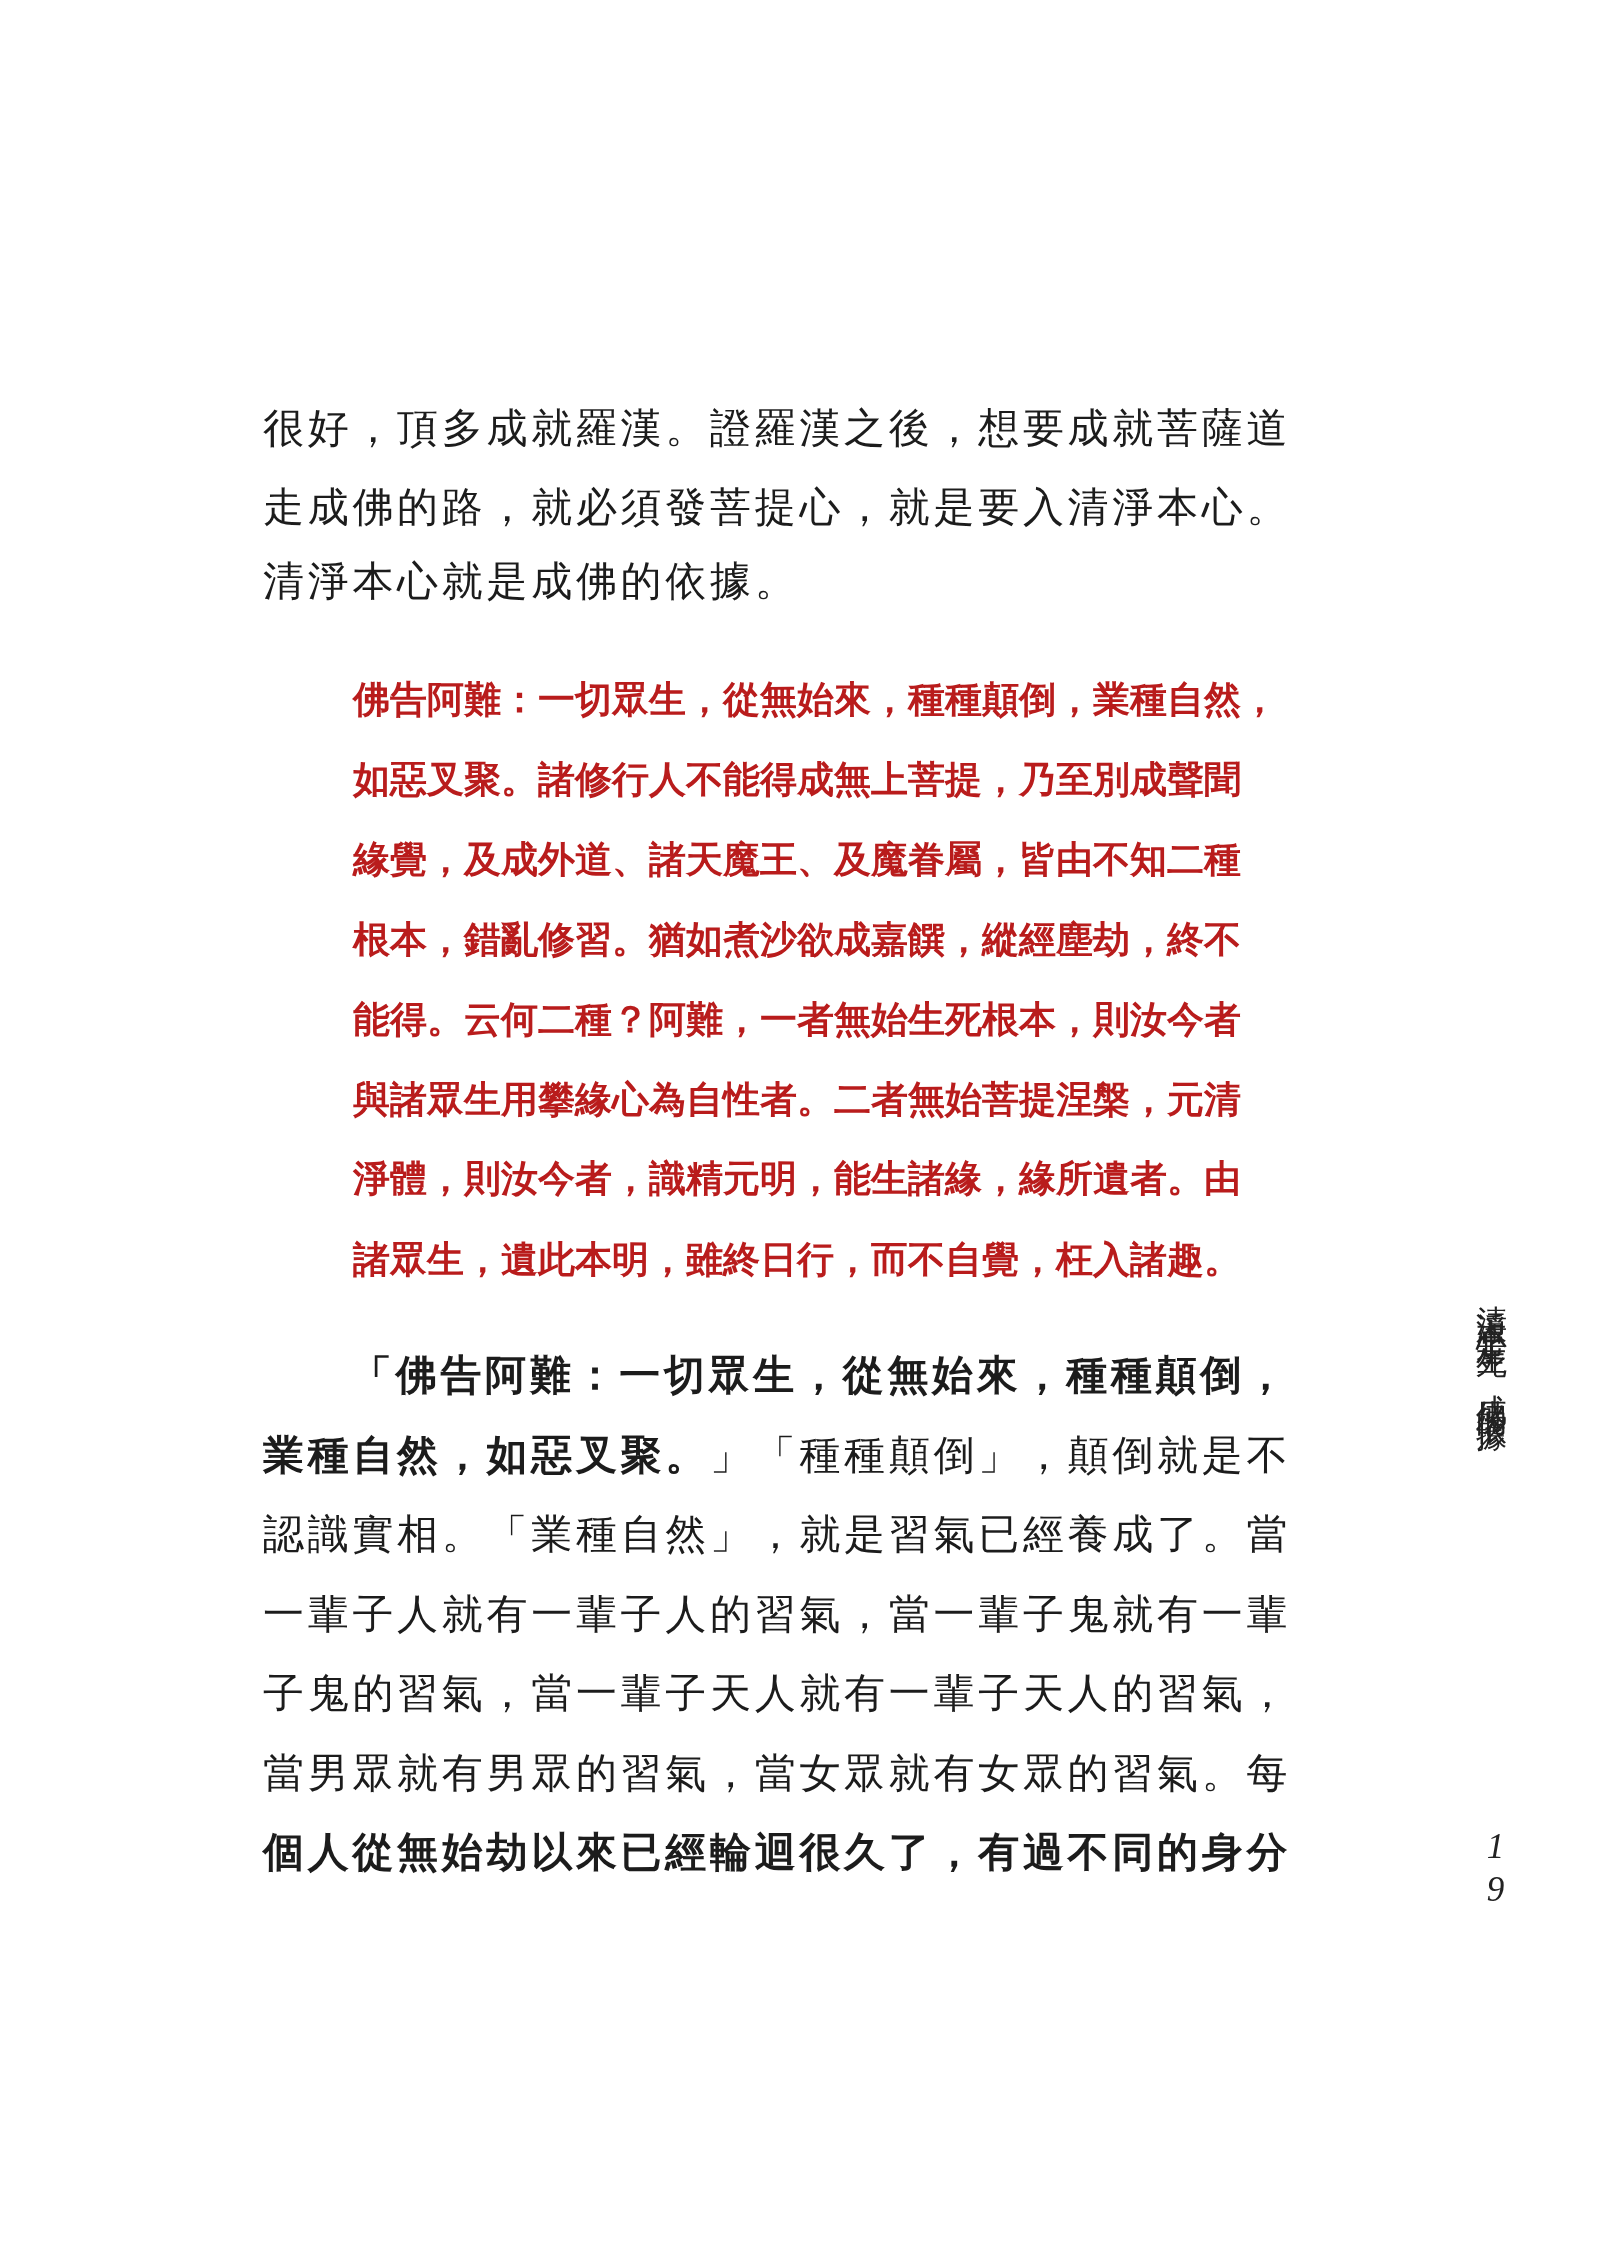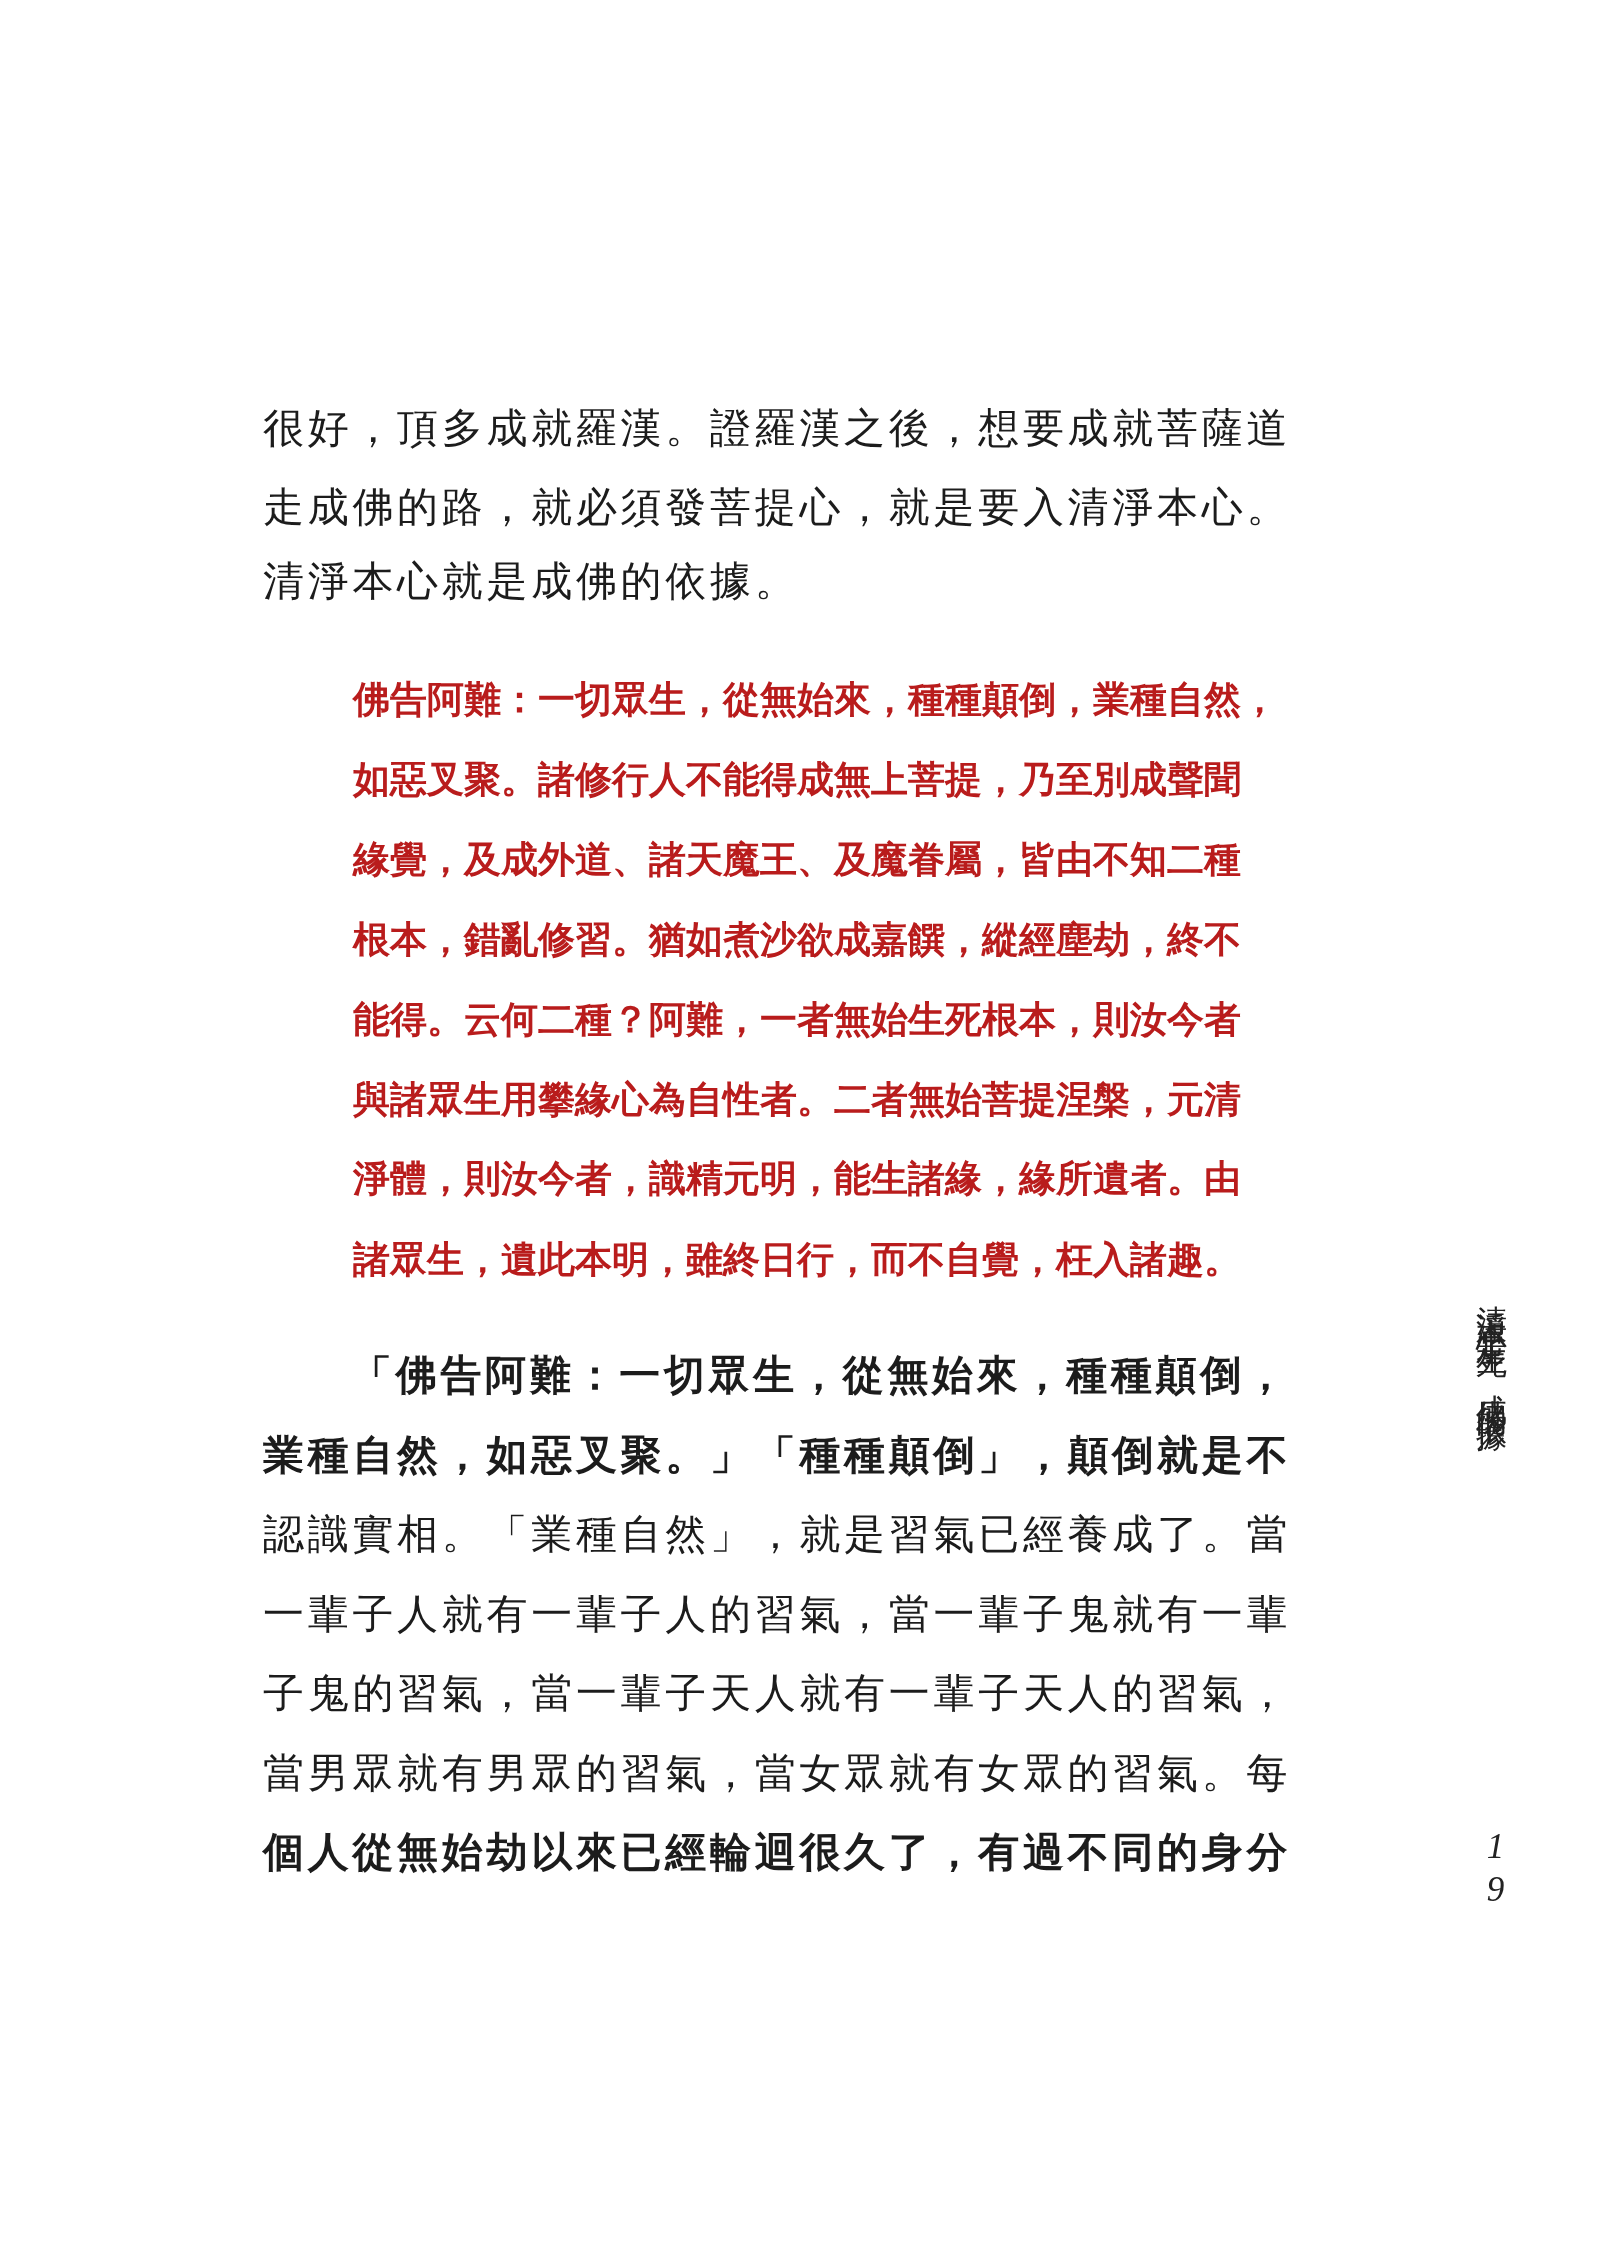--- a/index.html
+++ b/index.html
@@ -41,21 +41,21 @@
       font-size: 37px;
       letter-spacing: 0px;
       font-weight: bold;
       color: #b91c1c;
       font-family: "Liberation Serif", "DejaVu Serif", serif;
     }
     .bold-span {
       font-weight: bold;
     }
     .normal-span {
-      font-weight: bold;
+      font-weight: normal;
     }
     
     .running-header {
       position: absolute;
       left: 1473px;
       top: 1281px;
       width: 40px;
       writing-mode: vertical-rl;
       text-orientation: upright;
       font-size: 31px;

